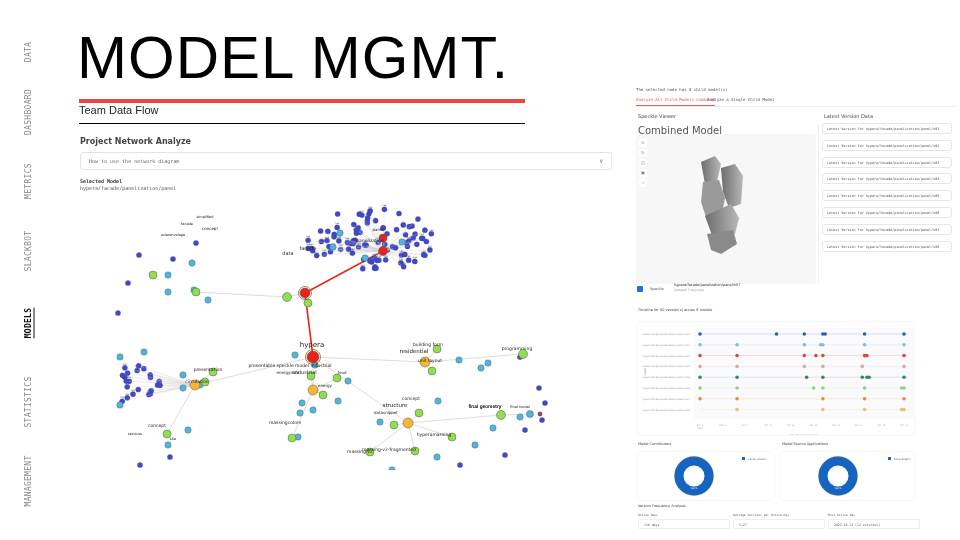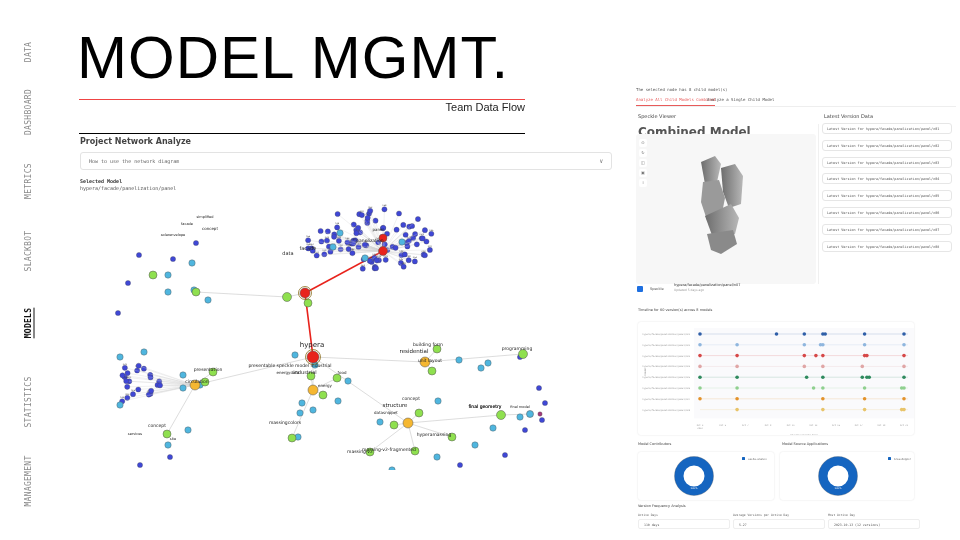--- a/index.html
+++ b/index.html
@@ -1,21 +1,21 @@
 <!DOCTYPE html>
 <html><head>
 <meta charset="utf-8">
 <style>
 *{box-sizing:border-box;margin:0;padding:0}
 html,body{width:960px;height:540px;background:#fff;overflow:hidden;font-family:"DejaVu Sans",sans-serif;color:#222}
 .nav{position:absolute;left:0;top:0;width:60px;height:540px}
 .nav-item{position:absolute;left:28px;transform:translate(-50%,-50%) rotate(-90deg);white-space:nowrap;font-family:"DejaVu Sans Mono",monospace;font-size:8px;color:#888;letter-spacing:.3px;cursor:pointer}
 .nav-item.active{color:#111;font-weight:bold;text-decoration:underline;text-underline-offset:3px}
 .title{position:absolute;left:77px;top:28px;font-family:"Liberation Sans",sans-serif;font-size:60px;font-weight:normal;letter-spacing:1px;color:#000;line-height:1}
-.subtitle-wrap{position:absolute;left:79px;top:99px;width:446px;border-top:1px solid #ef4444;border-bottom:1px solid #000;text-align:right;font-family:"Liberation Sans",sans-serif;font-size:11px;height:35px;line-height:15px}
+.subtitle-wrap{position:absolute;left:79px;top:99px;width:446px;border-top:4px solid #ef4444;border-bottom:1px solid #000;text-align:left;font-family:"Liberation Sans",sans-serif;font-size:11px;height:25px;line-height:15px}
 .sec-title{position:absolute;left:80px;top:137px;font-size:8px;font-weight:bold;color:#444}
 .select{position:absolute;left:80px;top:152px;width:532px;height:18px;border:1px solid #e3e3e3;border-radius:3px;font-family:"DejaVu Sans Mono",monospace;font-size:5px;color:#666;padding:5px 8px}
 .select .chev{position:absolute;right:8px;top:4px;font-size:6px;color:#777}
 .sel-label{position:absolute;left:80px;top:178px;font-family:"DejaVu Sans Mono",monospace;font-size:5px;font-weight:bold;color:#333}
 .sel-val{position:absolute;left:80px;top:185px;font-family:"DejaVu Sans Mono",monospace;font-size:5px;color:#555}
 .network{position:absolute;left:80px;top:195px;width:535px;height:275px}
 .right{position:absolute;left:622px;top:80px;width:338px;height:460px}
 .mono{font-family:"DejaVu Sans Mono",monospace}
 .r-text{position:absolute;font-size:4px;color:#555}
 .tab{position:absolute;top:17px;font-family:"DejaVu Sans Mono",monospace;font-size:4px;color:#555}
@@ -475,21 +475,21 @@
     <text x="405" y="213" font-size="4.5" fill="#222" text-anchor="middle">final geometry</text>
   </svg>
 
 <div class="right">
   <div class="r-text mono" style="left:14px;top:7px">The selected node has 8 child model(s)</div>
   <div class="tab active" style="left:14px">Analyze All Child Models Combined</div>
   <div class="tab" style="left:85px">Analyze a Single Child Model</div>
   <div style="position:absolute;left:14px;top:26px;width:320px;border-top:1px solid #eee"></div>
 
   <div class="r-text" style="left:16px;top:33px;font-size:5px;color:#444">Speckle Viewer</div>
-  <div class="r-text" style="left:16px;top:45px;font-size:12px;font-weight:bold;color:#555">Combined Model</div>
+  <div class="r-text" style="left:16px;top:45px;font-size:10px;font-weight:normal;color:#555">Combined Model</div>
 
   <div class="viewer">
     <div class="vtool" style="top:5px">⊙</div>
     <div class="vtool" style="top:15px">↻</div>
     <div class="vtool" style="top:25px">◫</div>
     <div class="vtool" style="top:35px">▣</div>
     <div class="vtool" style="top:45px">i</div>
     <svg style="position:absolute;left:55px;top:20px" width="70" height="105" viewBox="0 0 70 105">
       <defs>
           <linearGradient id="g1" x1="0" x2="1">

